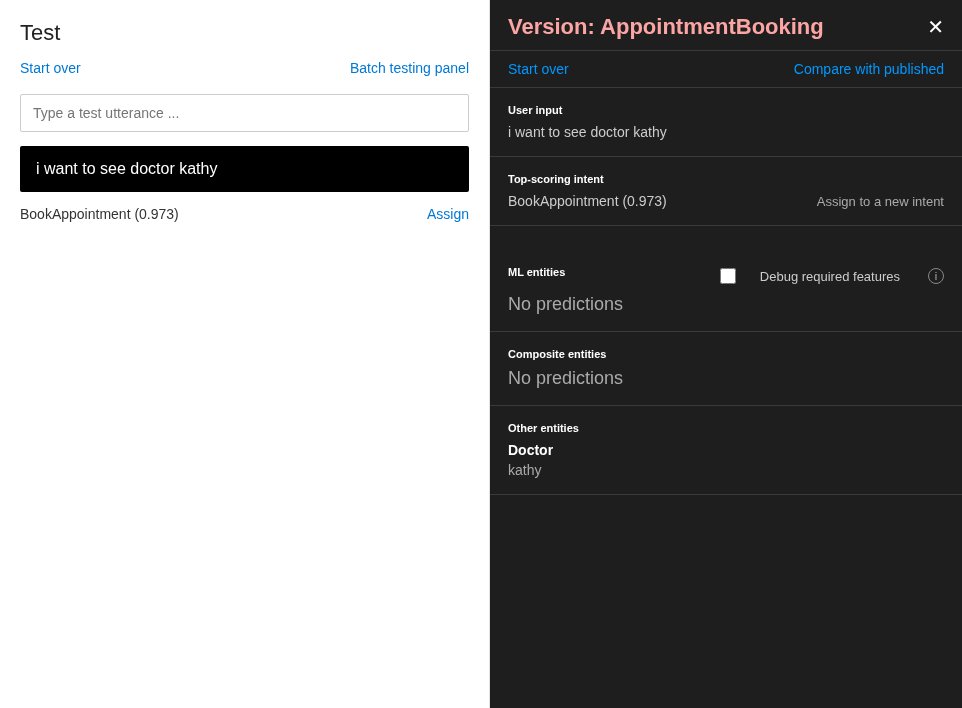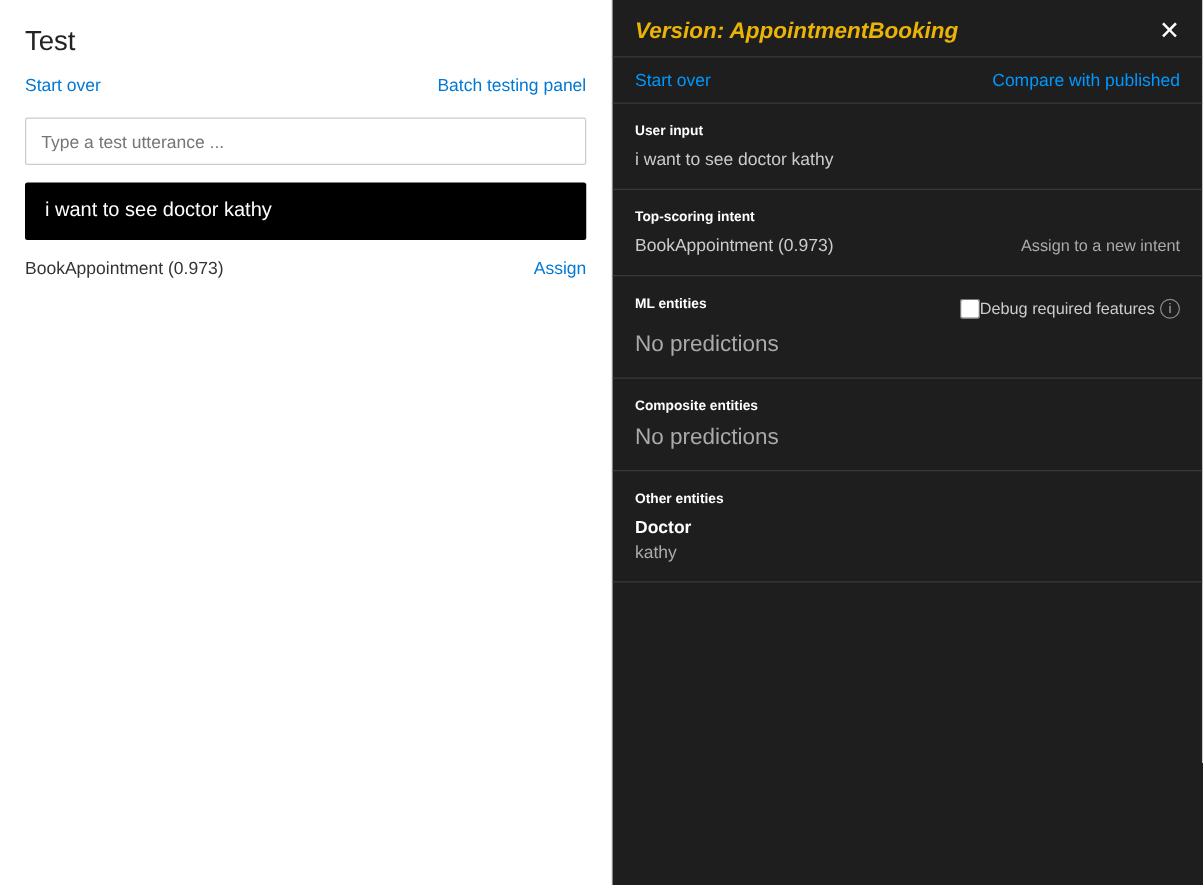--- a/index.html
+++ b/index.html
@@ -95,24 +95,23 @@
 
     .right-panel-header {
       padding: 14px 18px 10px 18px;
       border-bottom: 1px solid #3a3a3a;
       display: flex;
       justify-content: space-between;
       align-items: center;
     }
 
     .right-panel-header .version-title {
-      font-size: 18px;
+      font-size: 22px;
       font-weight: 700;
-      color: #eab308;
-      font-style: italic;
+      color: #fca5a5;
     }
 
     .close-btn {
       color: #fff;
       font-size: 20px;
       cursor: pointer;
       background: none;
       border: none;
       line-height: 1;
     }
@@ -158,25 +157,27 @@
       color: #aaa;
       font-size: 13px;
       cursor: pointer;
     }
 
     .ml-entities-header {
       display: flex;
       justify-content: space-between;
       align-items: center;
       margin-bottom: 8px;
+      margin-top: 24px;
     }
 
     .debug-checkbox-area {
       display: flex;
-      gap: 0;
+      align-items: center;
+      gap: 24px;
     }
 
     .debug-checkbox-area input[type="checkbox"] {
       width: 16px;
       height: 16px;
       accent-color: #555;
       cursor: pointer;
     }
 
     .debug-label {

